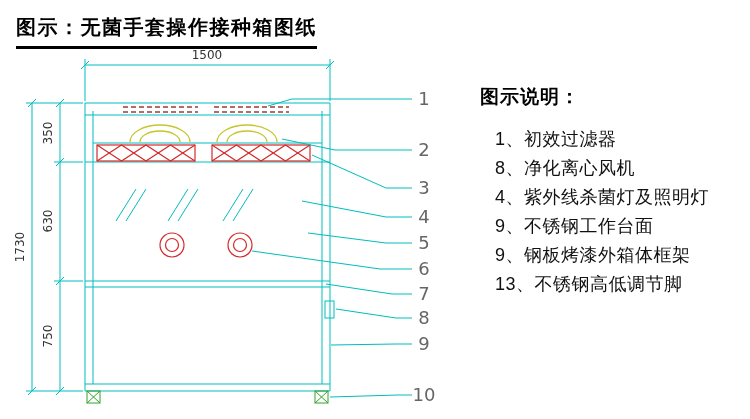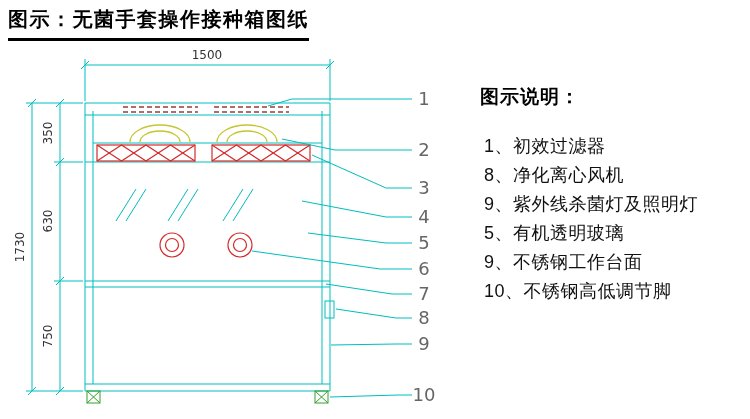--- a/index.html
+++ b/index.html
@@ -2,37 +2,37 @@
 <html style="--line: #00bdbd; --red: #d42a2a; --dark_red: #9a3b3b; --yellow: #c6c62e; --foot_green: #33a02c; --callout_gray: #666666;"><head>
 <meta charset="utf-8">
 <style>
   html,body{margin:0;padding:0;background:#fff;}
   body{width:750px;height:419px;position:relative;overflow:hidden;
        font-family:"Liberation Sans","DejaVu Sans",sans-serif;color:#111;}
   .page{position:absolute;inset:0;background:#fff;}
 
   
   .hdr{position:absolute;top:6px;left:8px;}
-  .hdr h1{margin:0;font-size:20px;font-weight:bold;letter-spacing:1.5px;color:#000;
+  .hdr h1{margin:8px;font-size:20px;font-weight:bold;letter-spacing:1.5px;color:#000;
           display:inline-block;border-bottom:3px solid #000;padding-bottom:5px;}
 
   
   .drawing{position:absolute;left:0;top:38px;width:470px;height:374px;}
   .cl{stroke:var(--line,#00bdbd);fill:none;stroke-width:1;}
   .red{stroke:var(--red,#d42a2a);fill:none;stroke-width:1.2;}
   .dred{stroke:var(--dark_red,#9a3b3b);fill:none;stroke-width:1.6;stroke-dasharray:5 3;}
   .yel{stroke:var(--yellow,#c6c62e);fill:none;stroke-width:1.3;}
   .grn{stroke:var(--foot_green,#33a02c);fill:none;stroke-width:1;}
   .dim-text{font-size:12px;fill:#333;font-family:"DejaVu Sans",sans-serif;}
   .callout{font-size:18px;fill:var(--callout_gray,#666);font-family:"DejaVu Sans",sans-serif;}
 
   
   .legend{position:absolute;left:480px;top:84px;width:268px;}
-  .legend-title{font-size:19px;font-weight:bold;letter-spacing:1px;margin-bottom:22px;color:#000;}
-  .legend ol{list-style:none;margin:4px;padding:0;}
+  .legend-title{font-size:19px;font-weight:bold;letter-spacing:1px;margin-bottom:9px;color:#000;}
+  .legend ol{list-style:none;margin:15px;padding:0;}
   .legend li{font-size:18px;line-height:29px;height:29px;white-space:nowrap;color:#111;letter-spacing:0.5px;}
 </style>
 </head>
 <body>
 
 <div class="page">
 
   <div class="hdr">
     <h1>图示：无菌手套操作接种箱图纸</h1>
   </div>
@@ -159,20 +159,20 @@
       <text class="callout" text-anchor="middle" x="424" y="357">9</text>
       <text class="callout" text-anchor="middle" x="424" y="408">10</text>
     </svg>
   </div>
 
   <div class="legend">
     <div class="legend-title">图示说明：</div>
     <ol>
       <li>1、初效过滤器</li>
       <li>8、净化离心风机</li>
-      <li>9、紫外线杀菌灯及照明灯</li>
-      <li>5、有机透明玻璃</li>
+      <li>4、紫外线杀菌灯及照明灯</li>
       <li>9、不锈钢工作台面</li>
-      <li>10、不锈钢高低调节脚</li>
+      <li>9、钢板烤漆外箱体框架</li>
+      <li>13、不锈钢高低调节脚</li>
     </ol>
   </div>
 
 </div>
 
 </body></html>

